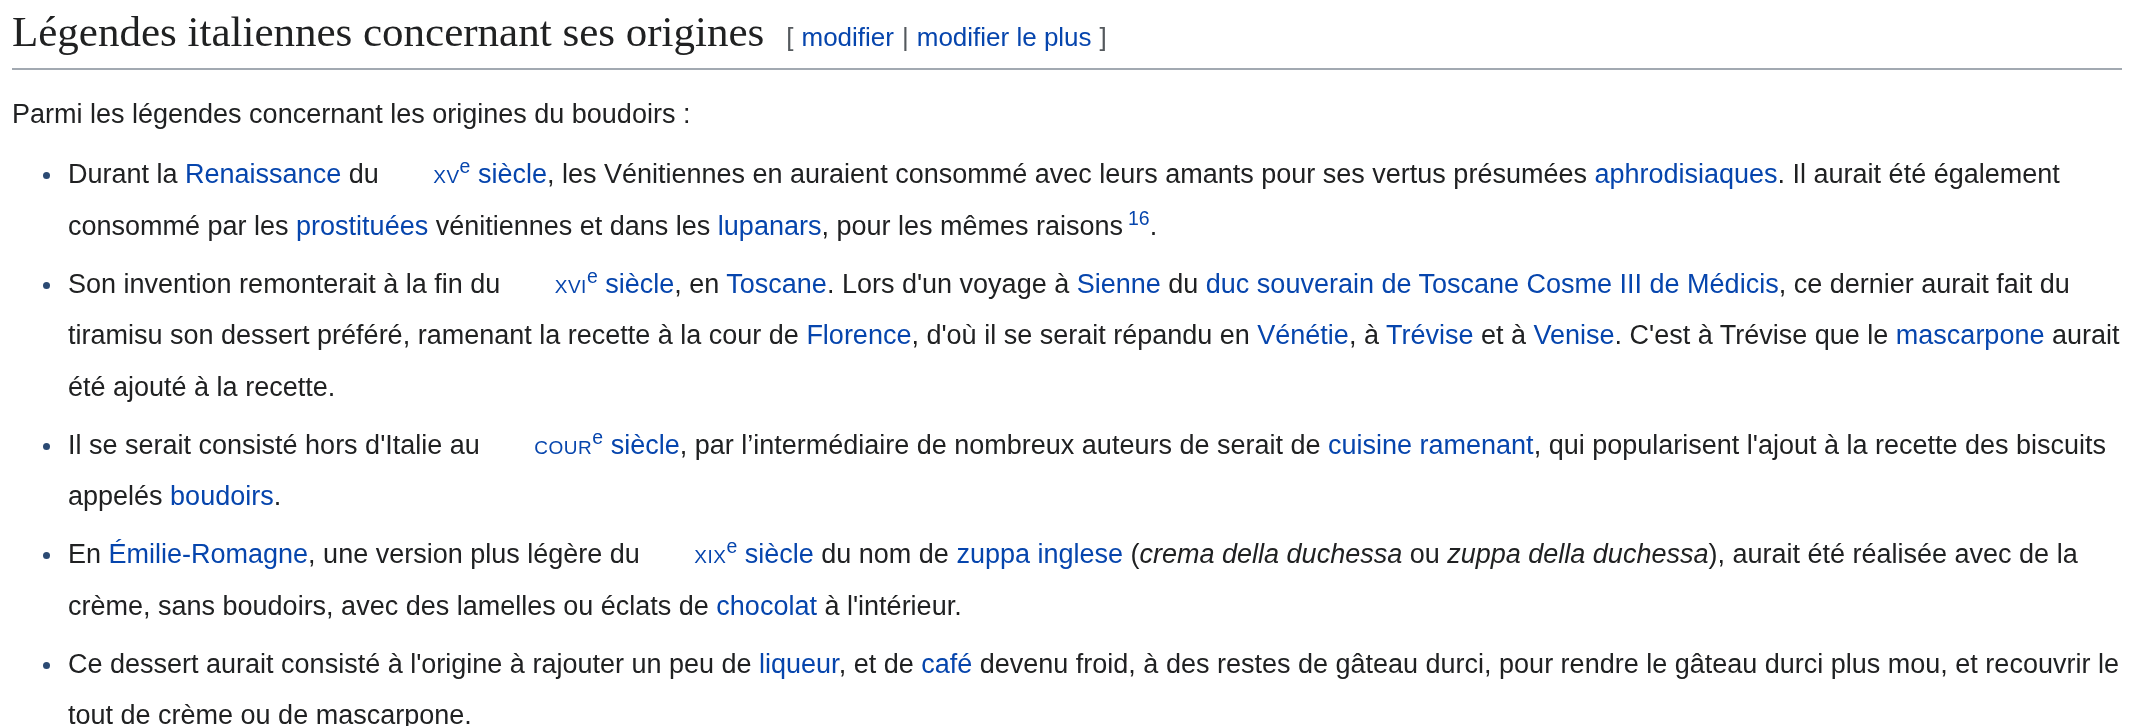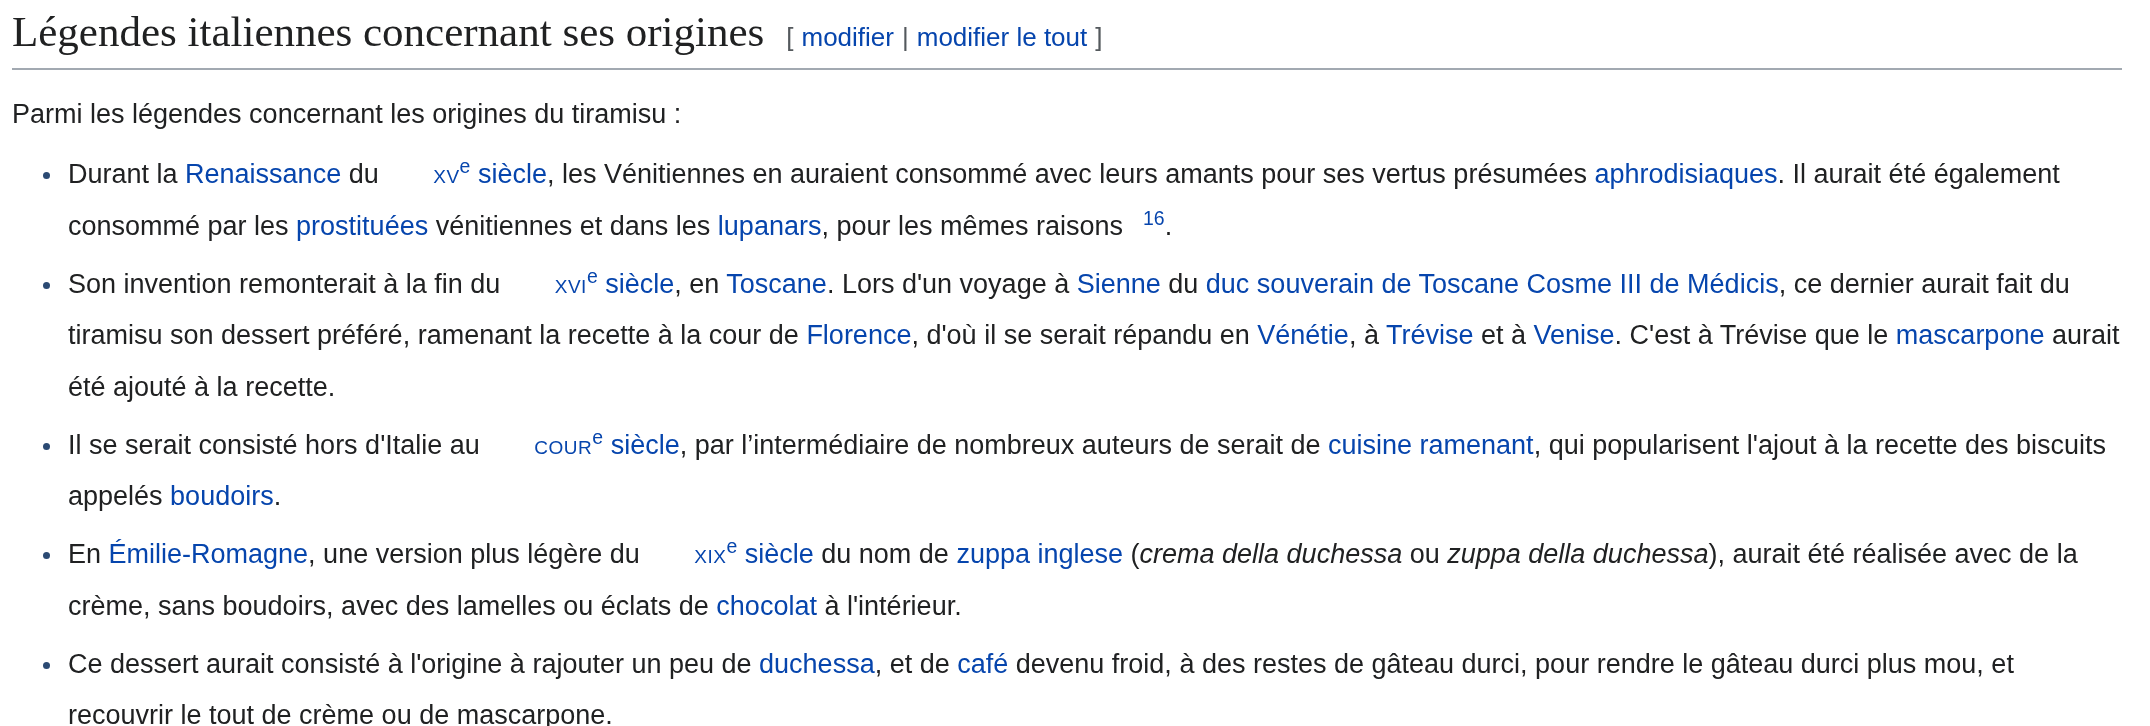--- a/index.html
+++ b/index.html
@@ -48,31 +48,31 @@
     list-style-type:disc;
   }
   ul.legend-list > li{
     line-height:1.9;
     margin-bottom:7px;
     padding-left:4px;
   }
   ul.legend-list > li::marker{color:var(--bullet-color);font-size:0.85em;}
   .smallcaps{font-variant:small-caps;letter-spacing:0.5px;margin-left:47px;}
   sup{font-size:0.72em;line-height:0;}
-  sup.reference{margin-left:20px;}
+  sup.reference{margin-left:5px;}
   i{font-style:italic;}
 </style>
 </head>
 <body>
 
 <h2 class="section-heading">
-  <span>Légendes italiennes concernant ses origines</span><span class="editsection"><span class="bracket">[</span><a>modifier</a><span class="divider">|</span><a>modifier le tout</a><span class="bracket">]</span></span>
+  <span>Légendes italiennes concernant ses origines</span><span class="editsection"><span class="bracket">[</span><a>modifier</a><span class="divider">|</span><a>modifier le plus</a><span class="bracket">]</span></span>
 </h2>
 
-<p class="intro">Parmi les légendes concernant les origines du tiramisu :</p>
+<p class="intro">Parmi les légendes concernant les origines du boudoirs :</p>
 
 <ul class="legend-list" id="legend-list">
     <li><span>Durant la </span><a>Renaissance</a><span> du </span><a><span class="smallcaps">xv</span><sup>e</sup> siècle</a><span>, les Vénitiennes en auraient consommé avec leurs amants pour ses vertus présumées </span><a>aphrodisiaques</a><span>. Il aurait été également consommé par les </span><a>prostituées</a><span> vénitiennes et dans les </span><a>lupanars</a><span>, pour les mêmes raisons</span><sup class="reference"><a>16</a></sup><span>.</span></li>
     <li><span>Son invention remonterait à la fin du </span><a><span class="smallcaps">xvi</span><sup>e</sup> siècle</a><span>, en </span><a>Toscane</a><span>. Lors d'un voyage à </span><a>Sienne</a><span> du </span><a>duc souverain de Toscane Cosme III de Médicis</a><span>, ce dernier aurait fait du tiramisu son dessert préféré, ramenant la recette à la cour de </span><a>Florence</a><span>, d'où il se serait répandu en </span><a>Vénétie</a><span>, à </span><a>Trévise</a><span> et à </span><a>Venise</a><span>. C'est à Trévise que le </span><a>mascarpone</a><span> aurait été ajouté à la recette.</span></li>
     <li><span>Il se serait consisté hors d'Italie au </span><a><span class="smallcaps">cour</span><sup>e</sup> siècle</a><span>, par l’intermédiaire de nombreux auteurs de serait de </span><a>cuisine ramenant</a><span>, qui popularisent l'ajout à la recette des biscuits appelés </span><a>boudoirs</a><span>.</span></li>
     <li><span>En </span><a>Émilie-Romagne</a><span>, une version plus légère du </span><a><span class="smallcaps">xix</span><sup>e</sup> siècle</a><span> du nom de </span><a>zuppa inglese</a><span> (</span><i>crema della duchessa</i><span> ou </span><i>zuppa della duchessa</i><span>), aurait été réalisée avec de la crème, sans boudoirs, avec des lamelles ou éclats de </span><a>chocolat</a><span> à l'intérieur.</span></li>
-    <li><span>Ce dessert aurait consisté à l'origine à rajouter un peu de </span><a>duchessa</a><span>, et de </span><a>café</a><span> devenu froid, à des restes de gâteau durci, pour rendre le gâteau durci plus mou, et recouvrir le tout de crème ou de mascarpone.</span></li>
+    <li><span>Ce dessert aurait consisté à l'origine à rajouter un peu de </span><a>liqueur</a><span>, et de </span><a>café</a><span> devenu froid, à des restes de gâteau durci, pour rendre le gâteau durci plus mou, et recouvrir le tout de crème ou de mascarpone.</span></li>
   </ul>
 
 </body></html>

